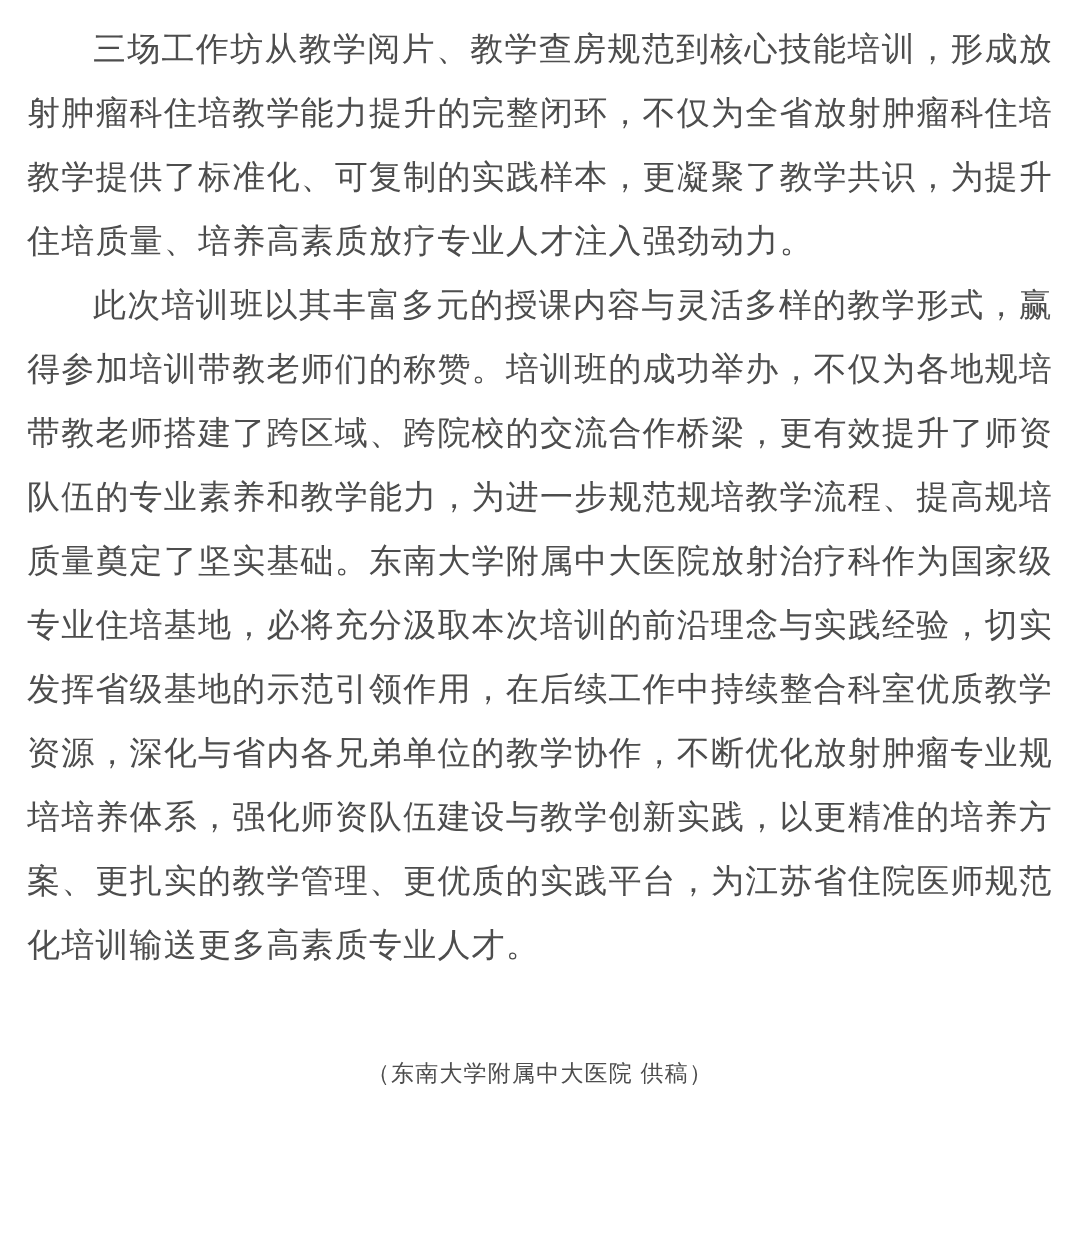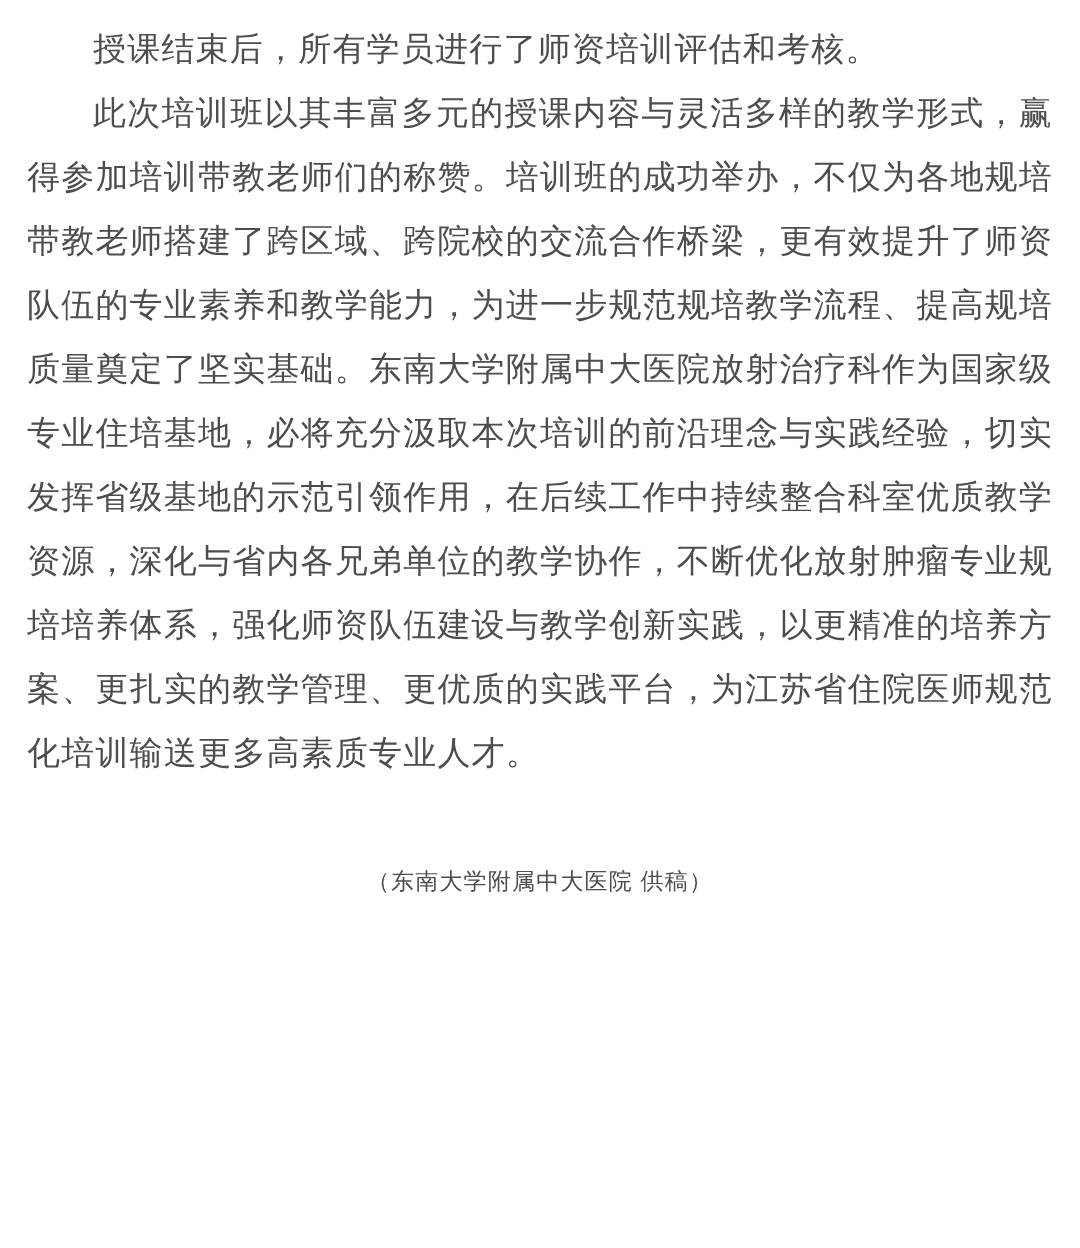--- a/index.html
+++ b/index.html
@@ -40,17 +40,17 @@
       letter-spacing: 1.2px;
       text-align: center;
       text-indent: 0;
     }
   </style>
 </head>
 <body>
 
 <div class="page">
   <div class="article">
-    <p class="body-par">授课结束后，所有学员进行了师资培训评估和考核。</p>
+    <p class="body-par">三场工作坊从教学阅片、教学查房规范到核心技能培训，形成放射肿瘤科住培教学能力提升的完整闭环，不仅为全省放射肿瘤科住培教学提供了标准化、可复制的实践样本，更凝聚了教学共识，为提升住培质量、培养高素质放疗专业人才注入强劲动力。</p>
     <p class="body-par">此次培训班以其丰富多元的授课内容与灵活多样的教学形式，赢得参加培训带教老师们的称赞。培训班的成功举办，不仅为各地规培带教老师搭建了跨区域、跨院校的交流合作桥梁，更有效提升了师资队伍的专业素养和教学能力，为进一步规范规培教学流程、提高规培质量奠定了坚实基础。东南大学附属中大医院放射治疗科作为国家级专业住培基地，必将充分汲取本次培训的前沿理念与实践经验，切实发挥省级基地的示范引领作用，在后续工作中持续整合科室优质教学资源，深化与省内各兄弟单位的教学协作，不断优化放射肿瘤专业规培培养体系，强化师资队伍建设与教学创新实践，以更精准的培养方案、更扎实的教学管理、更优质的实践平台，为江苏省住院医师规范化培训输送更多高素质专业人才。</p>
     <p class="byline">（东南大学附属中大医院 供稿）</p>
   </div>
 </div>
 
 </body></html>

